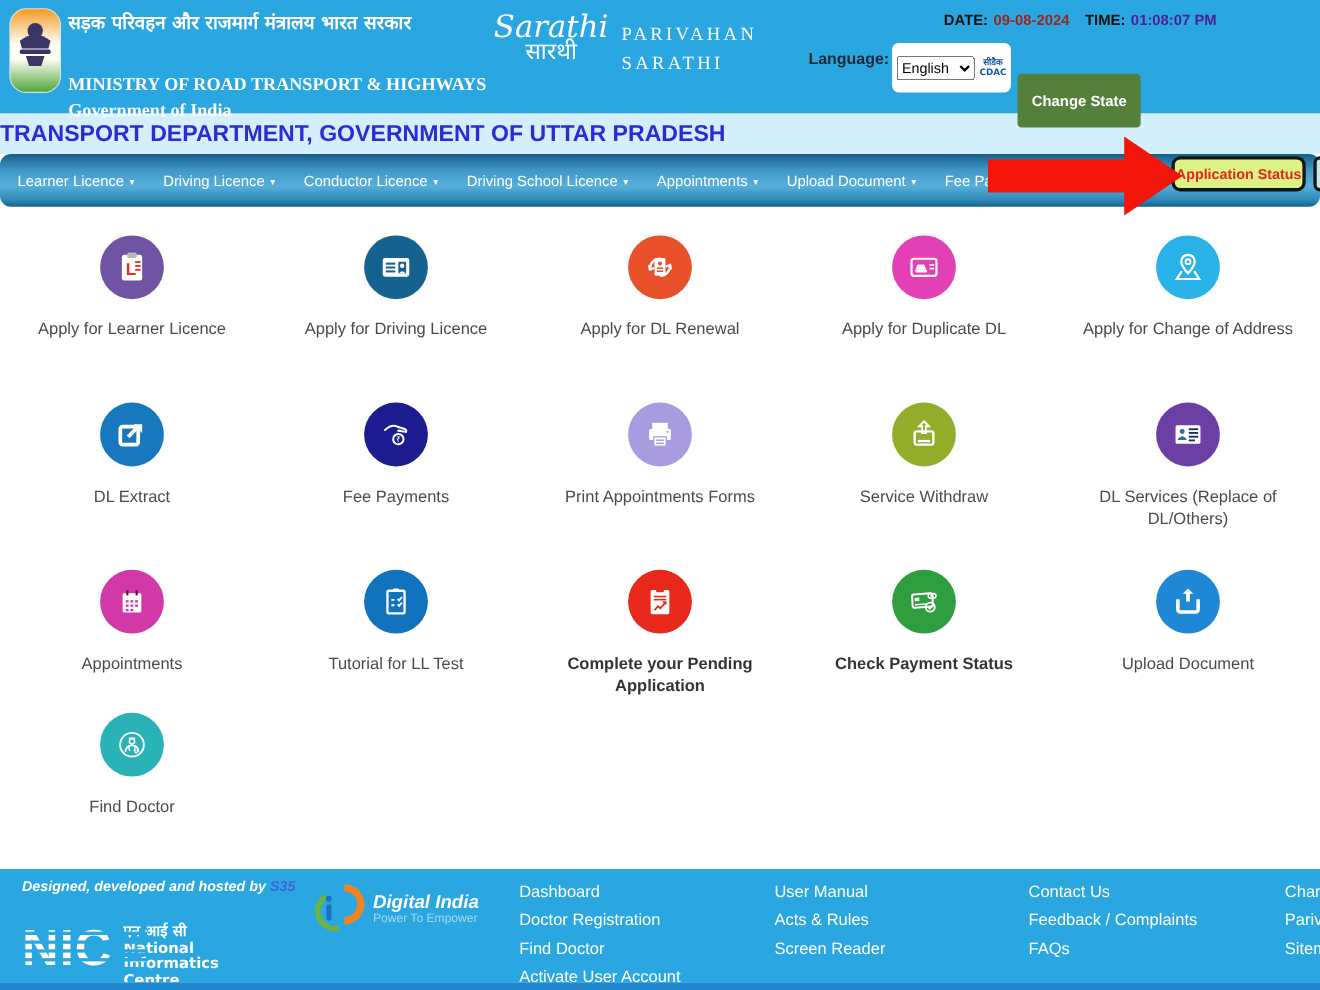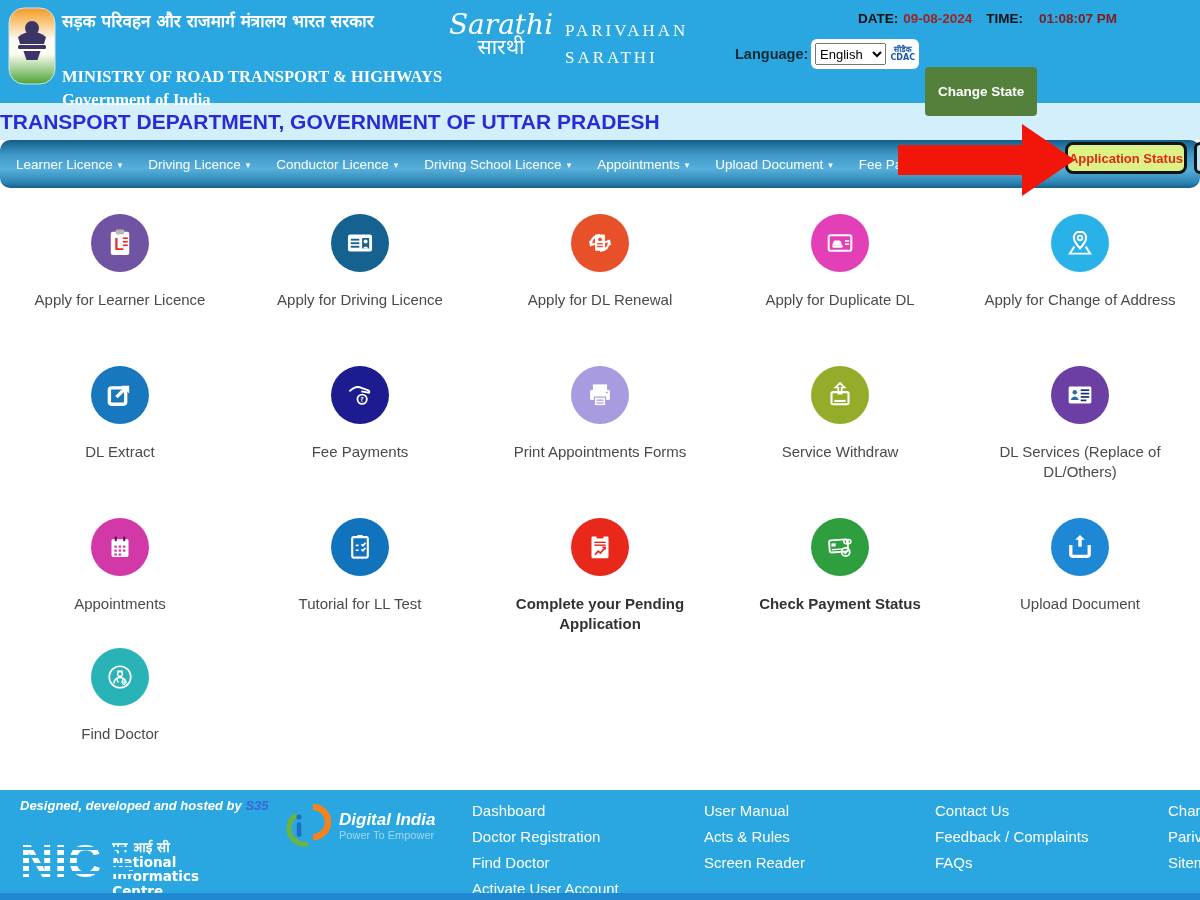--- a/index.html
+++ b/index.html
@@ -13,23 +13,23 @@
   .m-hi  { font-size:17px; font-weight:bold; line-height:24px; font-family:"DejaVu Sans",sans-serif; }
   .m-en  { font-size:16.5px; font-weight:bold; line-height:23px; font-family:"Liberation Serif",serif;margin-top:32px; }
   .m-gov { font-size:16.5px; font-weight:bold; line-height:23px; font-family:"Liberation Serif",serif; }
   .sarathi { position:absolute; left:447px; top:10px; display:flex; color:#fff; }
   .s-script { width:108px; text-align:center; }
   .s-en { font-family:"DejaVu Serif",serif; font-style:italic; font-size:28px; line-height:30px; }
   .s-hi { font-family:"DejaVu Sans",sans-serif; font-size:21px; line-height:22px; margin-top:-4px; }
   .s-right { margin-left:10px; padding-top:7px; font-family:"Liberation Serif",serif; font-size:17px; letter-spacing:3px; line-height:27px; }
   .datetime { position:absolute; left:858px; top:11px; font-size:13.5px; font-weight:bold; color:#101010; white-space:nowrap; }
   .dt-val { color:#9E2420; margin:0 14px 0 5px; }
-  .tm-val { color:#7f1d1d; margin-left:16px; }
+  .tm-val { color:#4c1d95; margin-left:5px; }
   .lang-label { position:absolute; left:735px; top:46px; font-size:14.5px; font-weight:bold; color:#102A35; }
-  .lang-pill { position:absolute; left:811px; top:39px; width:108px; height:30px; background:#fff; border-radius:6px; display:flex; align-items:center; padding:0 4px; }
+  .lang-pill { position:absolute; left:811px; top:39px; width:108px; height:45px; background:#fff; border-radius:6px; display:flex; align-items:center; padding:0 4px; }
   .lang-pill select { width:72px; height:22px; font-size:13px; font-family:"Liberation Sans",sans-serif; }
   .cdac { margin-left:4px; text-align:center; color:#1B57A8; font-size:8px; font-weight:bold; line-height:8.5px; font-family:"DejaVu Sans",sans-serif; }
   .change-state { position:absolute; left:925px; top:67px; background:#54803C; color:#fff; font-weight:bold; font-size:13.5px; border:none; border-radius:4px; padding:17px 13px; cursor:pointer; font-family:"Liberation Sans",sans-serif; }
 
   
   .titlebar { height:37px; background:#D2EFFB; line-height:37px; font-size:21px; font-weight:bold; color:#2B2BD5; }
 
   
   .nav { position:relative; height:48px; background:linear-gradient(180deg,#155E88 0%,#3E97C6 30%,#57B0DB 60%,#2E86B5 88%,#14618D 100%); display:flex; align-items:center; padding-left:16px; gap:26px;border-radius:10px; }
   .nav-item { color:#fff; font-size:13.5px; white-space:nowrap; cursor:pointer; }

